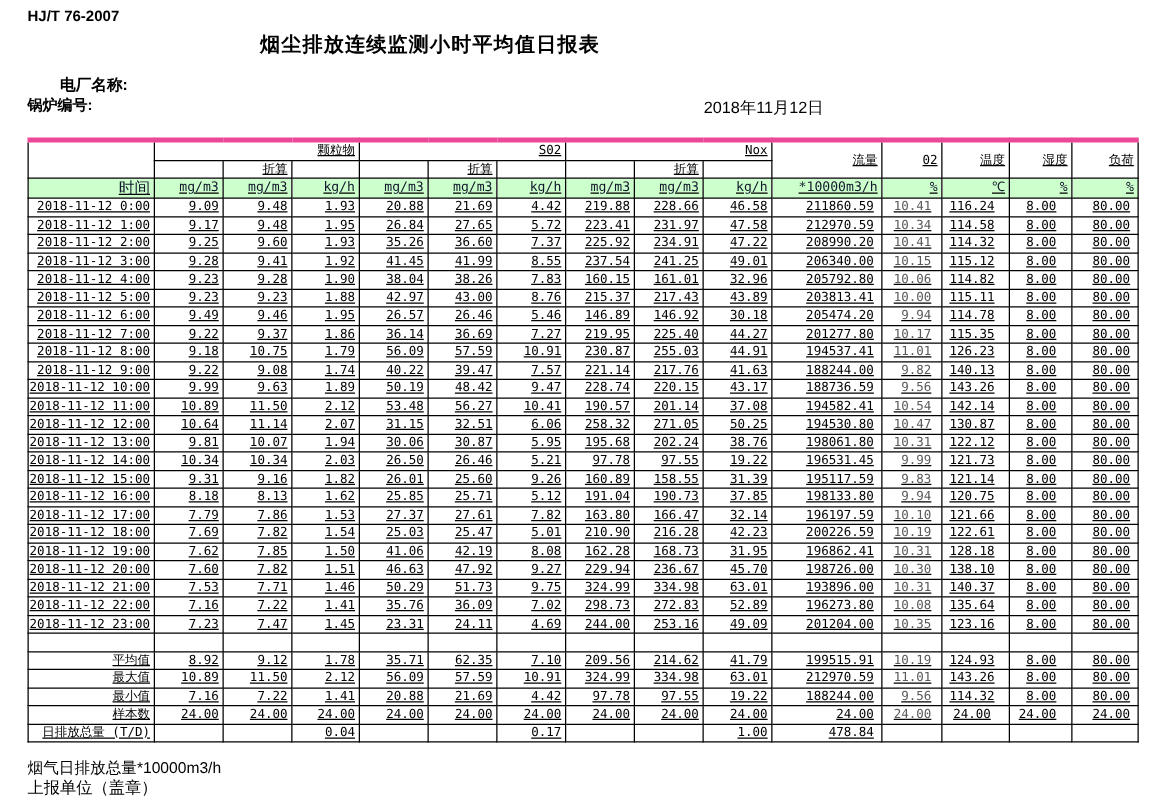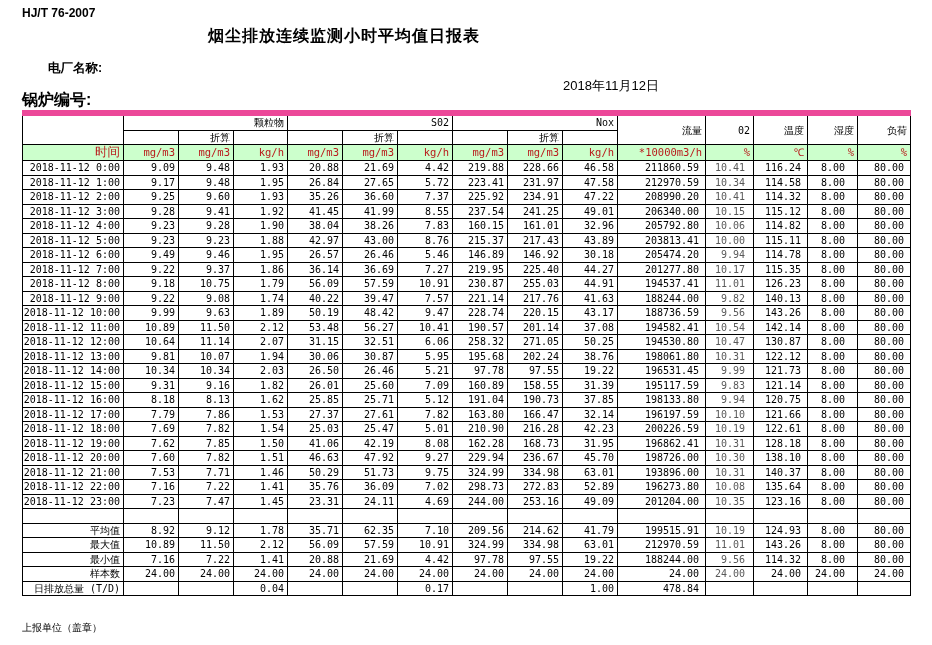--- a/index.html
+++ b/index.html
@@ -1,44 +1,44 @@
 <!DOCTYPE html>
 <html><head>
 <meta charset="utf-8">
 <style>
   html,body{margin:0;padding:0;background:#fff;}
   .page{position:relative;width:932px;height:645px;background:#ffffff;overflow:hidden;
         font-family:"Liberation Sans",sans-serif;color:#000;padding-left:45px;}
   .std-code{position:absolute;left:22px;top:6px;font-size:12px;font-weight:bold;}
   .doc-title{position:absolute;left:208px;top:26px;font-size:16px;font-weight:bold;letter-spacing:1px;text-align:center;}
   .plant-label{position:absolute;left:22px;top:60px;font-size:12.5px;font-weight:bold;margin-left:26px;}
-  .boiler-label{position:absolute;left:22px;top:90px;font-size:16px;font-weight:bold;}
+  .boiler-label{position:absolute;left:22px;top:76px;font-size:12px;font-weight:bold;}
   .report-date{position:absolute;left:563px;top:77px;font-size:13px;}
   table.report{position:absolute;left:22px;top:110px;border-collapse:collapse;table-layout:fixed;
         width:888px;}
   table.report td, table.report th{border:1px solid #000;overflow:hidden;white-space:nowrap;
         height:13.5px;line-height:13px;padding:0 3px 0 0;
         font-family:"DejaVu Sans Mono","Liberation Mono",monospace;font-size:10px;font-weight:normal;
         text-align:right;vertical-align:middle;}
-  table.report{border-top:6px solid #ec4899;}
+  table.report{border-top:4px solid #ec4899;text-decoration:underline;}
   thead td{font-family:"Liberation Sans",sans-serif;font-size:12px;text-align:center;
         padding:0;height:15px;}
   thead .en{font-size:11px;}
-  thead tr.units td{background:#ccffcc;color:#b91c1c;font-size:10.5px;height:15px;}
+  thead tr.units td{background:#ccffcc;color:#0f172a;font-size:10.5px;height:15px;}
   thead tr.units td.time-h{font-size:12.5px;font-family:"Liberation Sans",sans-serif;}
   td.lbl{padding-right:4px;margin-top:42px;}
   td.cn{font-family:"Liberation Sans",sans-serif;font-size:12px;}
   td.left{text-align:left;padding-left:2px;}
   tbody td:nth-child(11){padding-right:6px;}
   tbody td:nth-child(12){padding-right:8px;color:#595959;}
-  tbody td:nth-child(13){padding-right:6px;}
+  tbody td:nth-child(13){padding-right:6px;text-align:center;}
   tbody td:nth-child(14){padding-right:12px;}
   tbody td:nth-child(15){padding-right:6px;}
   .footer-1{position:absolute;left:22px;top:606px;font-size:12.5px;}
-  .footer-2{position:absolute;left:22px;top:621px;font-size:10px;}
+  .footer-2{position:absolute;left:22px;top:621px;font-size:13px;}
   .footer-3{position:absolute;left:207px;top:651px;font-size:12.5px;}
 </style>
 </head>
 <body>
 
 <div class="page">
 
   <div class="std-code">HJ/T  76-2007</div>
   <div class="doc-title">烟尘排放连续监测小时平均值日报表</div>
   <div class="plant-label">电厂名称:</div>
@@ -360,21 +360,21 @@
           <td>8.00</td>
           <td>80.00</td>
         </tr>
         <tr>
           <td class="lbl ">2018-11-12 15:00</td>
           <td>9.31</td>
           <td>9.16</td>
           <td>1.82</td>
           <td>26.01</td>
           <td>25.60</td>
-          <td>7.09</td>
+          <td>9.26</td>
           <td>160.89</td>
           <td>158.55</td>
           <td>31.39</td>
           <td>195117.59</td>
           <td>9.83</td>
           <td>121.14</td>
           <td>8.00</td>
           <td>80.00</td>
         </tr>
         <tr>
@@ -611,16 +611,17 @@
           <td>1.00</td>
           <td>478.84</td>
           <td></td>
           <td></td>
           <td></td>
           <td></td>
         </tr>
       </tbody>
   </table>
 
+  <div class="footer-1">烟气日排放总量*10000m3/h</div>
   <div class="footer-2">上报单位（盖章）</div>
   <div class="footer-3">单位</div>
 
 </div>
 
 </body></html>

